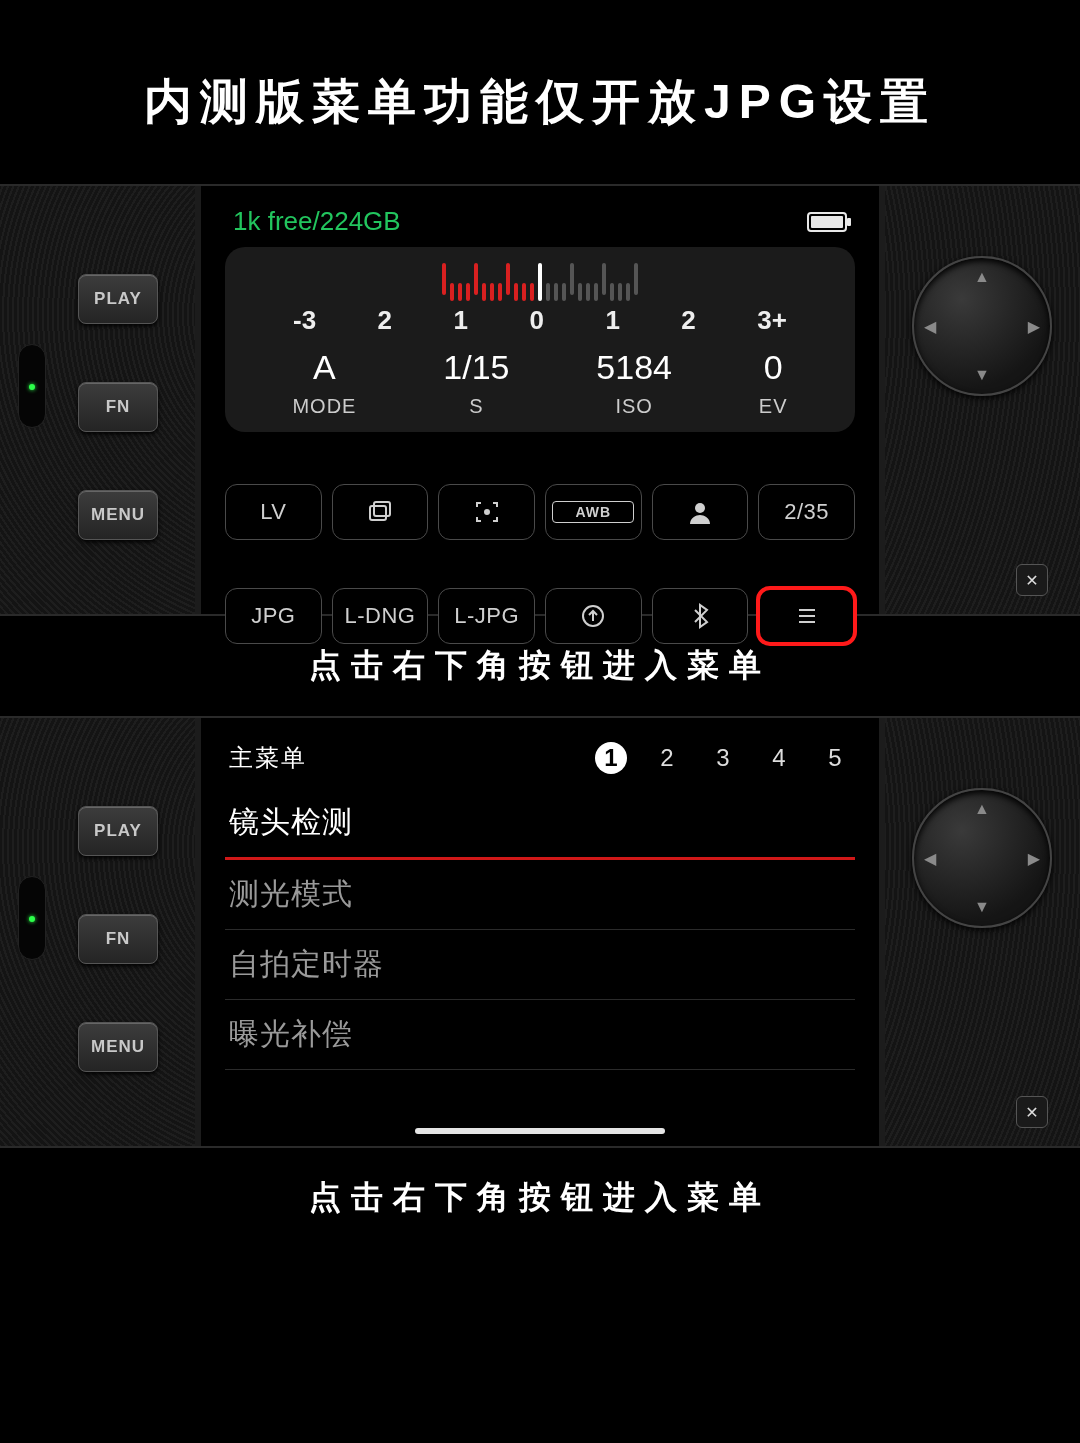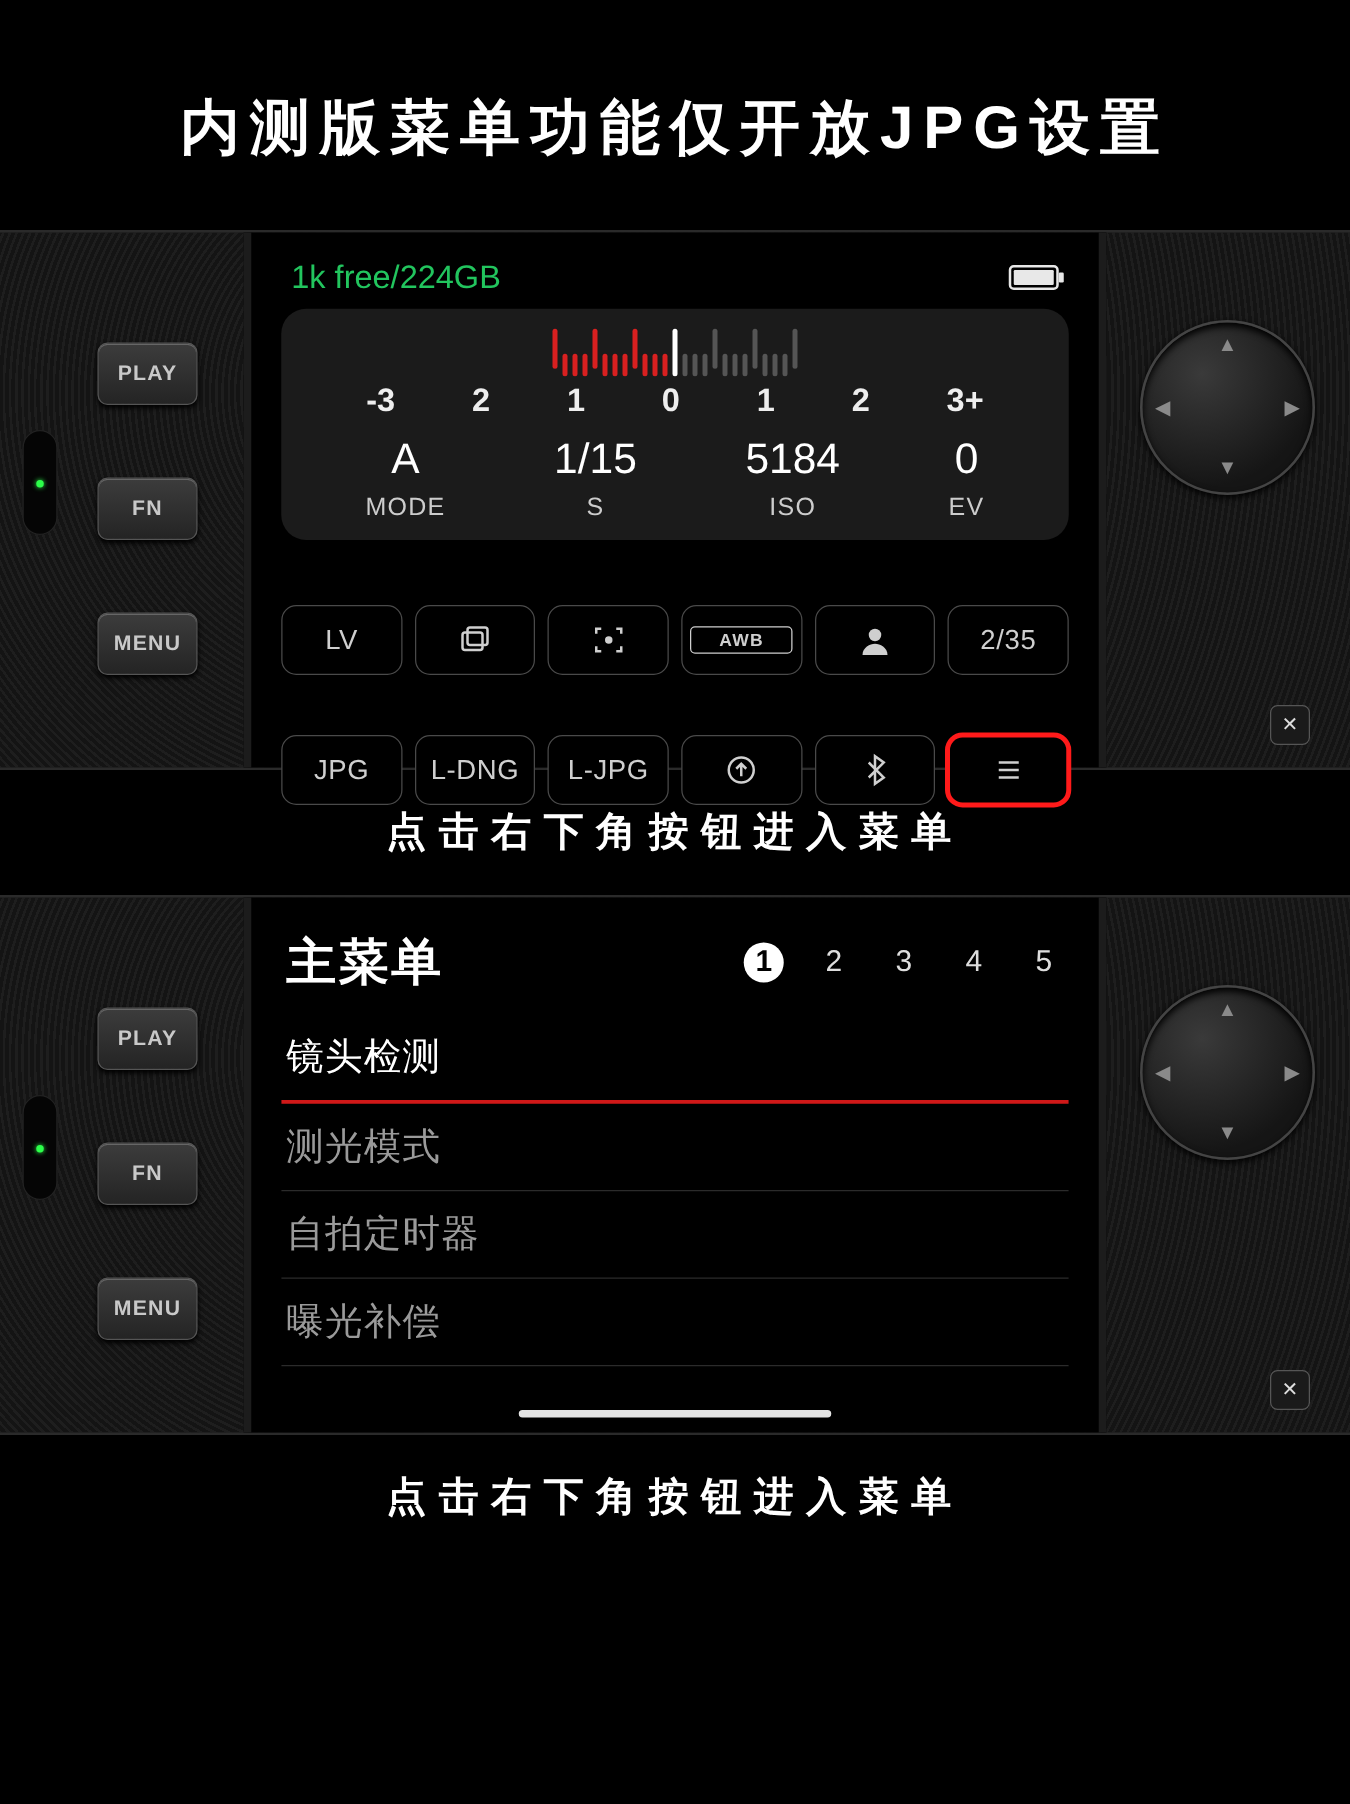--- a/index.html
+++ b/index.html
@@ -229,21 +229,21 @@
   .softBtn .awb { font-size: 14px; border:1.5px solid #cfcfcf; padding:2px 22px; border-radius:4px; font-weight:700; letter-spacing:1px;}
   .highlightRed { outline: 4px solid #ff1a1a; outline-offset: -2px; }
 
   
   .menuHead {
     display: flex;
     align-items: center;
     justify-content: space-between;
     padding: 8px 4px 14px;
   }
-  .menuTitle { font-size: 40px; font-weight: 700; letter-spacing: 2px; }
+  .menuTitle { font-size: 24px; font-weight: 400; letter-spacing: 2px; }
   .menuPages { display: flex; gap: 24px; font-size: 24px; color: #ddd; align-items:center;}
   .menuPages .pg {
     width: 32px; height: 32px; display:flex; align-items:center; justify-content:center;
     border-radius: 50%;
   }
   .menuPages .pg.active { background:#fff; color:#000; font-weight:700; }
 
   .menuList { flex:1; overflow:hidden; }
   .menuItem {
     font-size: 30px;

